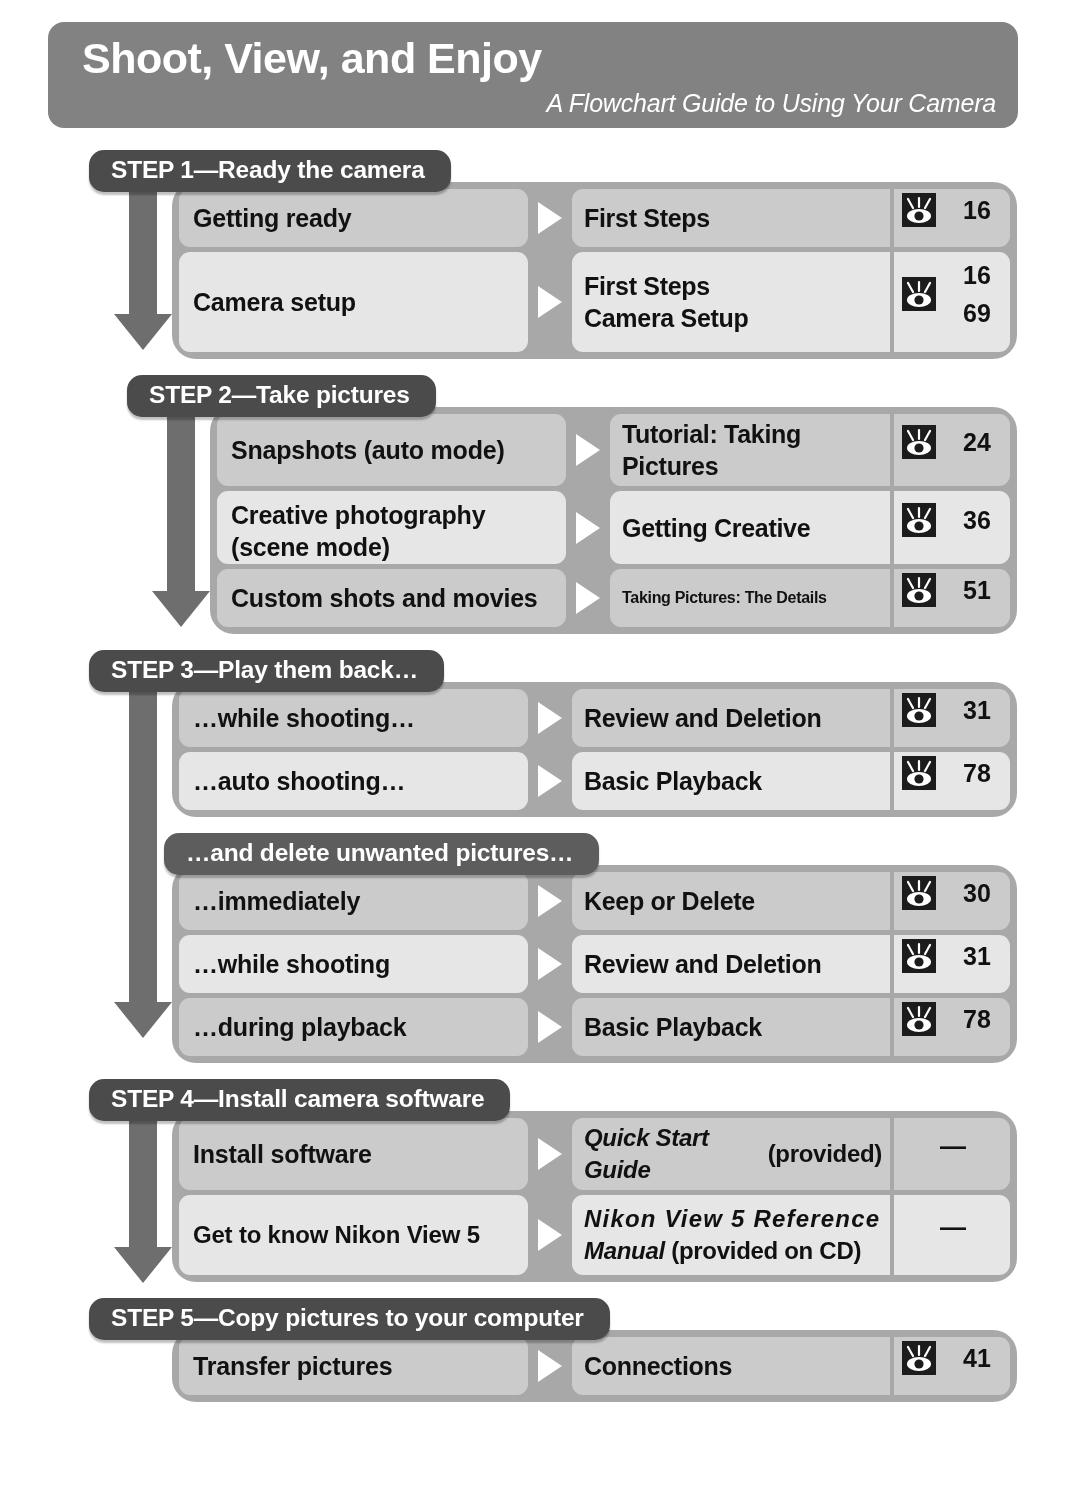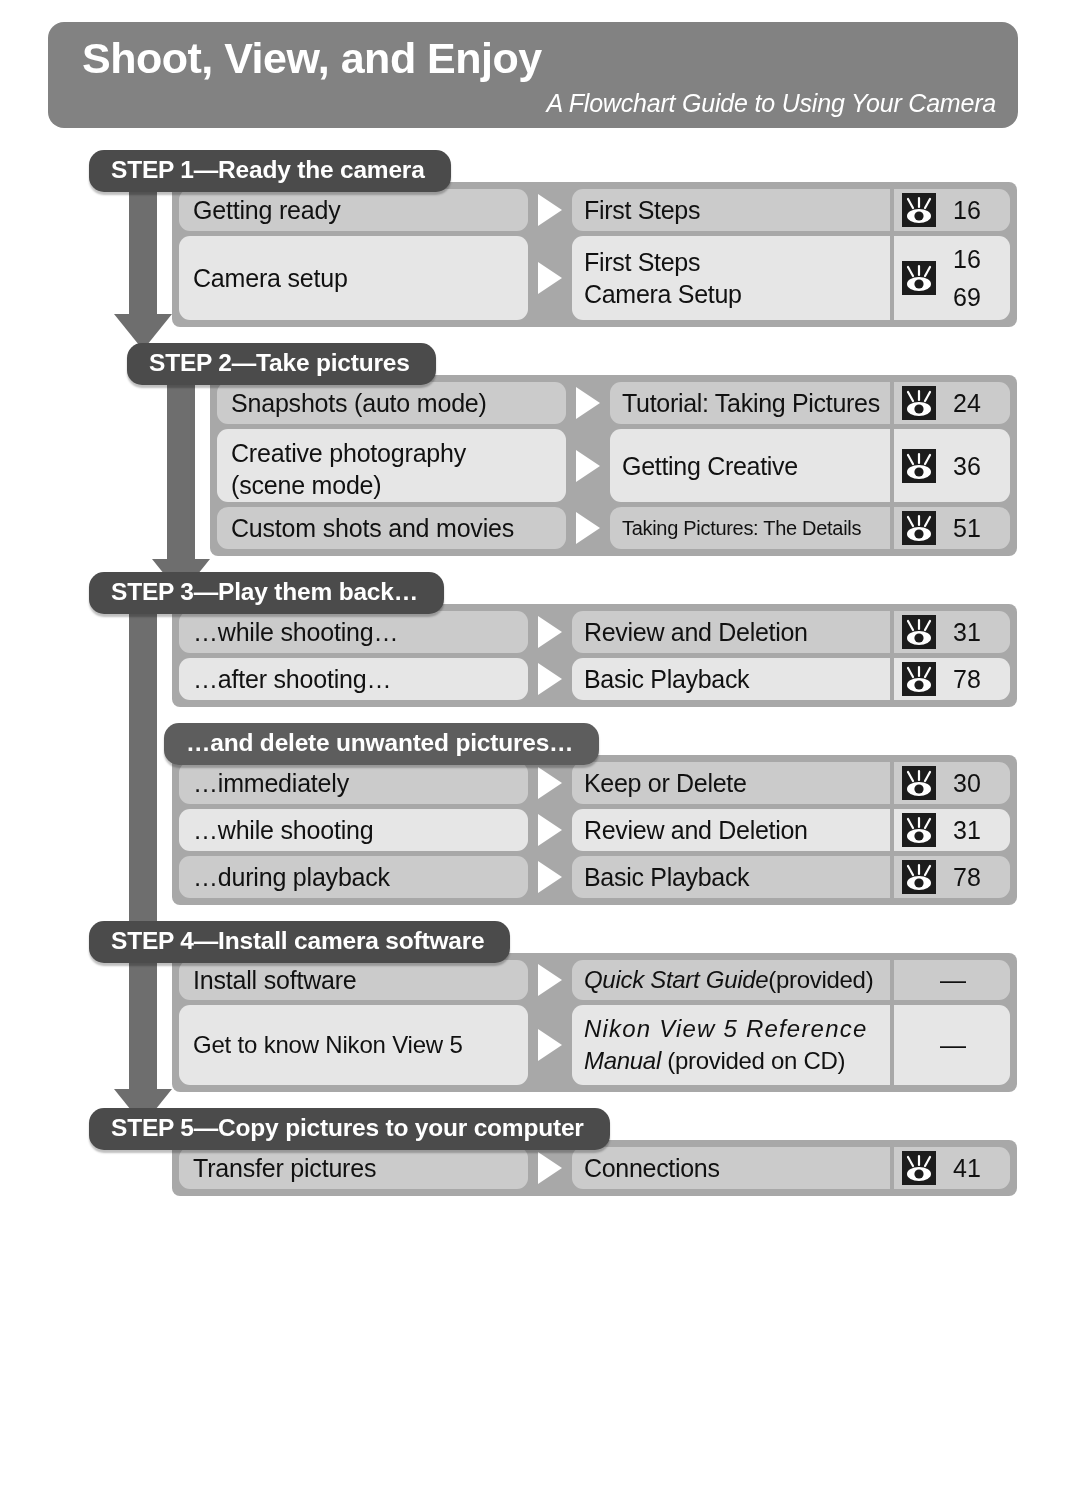--- a/index.html
+++ b/index.html
@@ -98,25 +98,26 @@
     border-right: 29px solid transparent;
     border-top: 36px solid #6e6e6e;
   }
 
   
   .table-wrap {
     position: relative;
     margin-left: 163px;
     margin-right: 72px;
     background: #a8a8a8;
-    border-radius: 8px;
+    border-radius: 24px;
     padding: 7px;
     margin-top: -10px;
     z-index: 2;
     box-sizing: border-box;
+    font-weight: bold;
   }
 
   .row {
     display: flex;
     align-items: stretch;
   }
   .row + .row { margin-top: 5px; }
 
   .cell-left {
     width: 349px;
@@ -164,22 +165,22 @@
   .row.alt .cell-right { background: #e6e6e6; }
 
   .cell-page {
     flex: 0 0 120px;
     background: #cbcbcb;
     border-radius: 0 11px 11px 0;
     border-left: 4px solid #a8a8a8;
     display: flex;
     align-items: center;
     justify-content: flex-start;
-    gap: 8px;
-    padding: 4px 6px 4px 8px;
+    gap: 18px;
+    padding: 4px 6px 20px 8px;
     box-sizing: border-box;
     font-size: 25px;
     color: #111111;
   }
   .row.alt .cell-page { background: #e6e6e6; }
   .cell-page.dash {
     justify-content: center;
     border-left: 4px solid #a8a8a8;
   }
 
@@ -320,21 +321,21 @@
           </svg>
           <span class="pagenum">36</span>
         </div>
       </div>
 
       <div class="row">
         <div class="cell-left">Custom shots and movies</div>
         <div class="connector">
             <div class="tri"></div>
           </div>
-        <div class="cell-right" style="font-size:20px;">Taking Pictures: The Details</div>
+        <div class="cell-right" style="font-size:16px;">Taking Pictures: The Details</div>
         <div class="cell-page">
           <svg class="eye" viewBox="0 0 34 34">
             <rect x="0" y="0" width="34" height="34" fill="#1c1c1c"></rect>
             <g stroke="#ffffff" stroke-width="2.2" stroke-linecap="round">
               <line x1="17" y1="14" x2="17" y2="5"></line>
                 <line x1="11" y1="15" x2="6" y2="6"></line>
                 <line x1="23" y1="15" x2="28" y2="6"></line>
             </g>
             <ellipse cx="17" cy="23" rx="12" ry="7" fill="#ffffff"></ellipse>
             <circle cx="17" cy="23" r="4.6" fill="#1c1c1c"></circle>
@@ -369,21 +370,21 @@
                 <line x1="23" y1="15" x2="28" y2="6"></line>
             </g>
             <ellipse cx="17" cy="23" rx="12" ry="7" fill="#ffffff"></ellipse>
             <circle cx="17" cy="23" r="4.6" fill="#1c1c1c"></circle>
           </svg>
           <span class="pagenum">31</span>
         </div>
       </div>
 
       <div class="row alt">
-        <div class="cell-left">…after shooting…</div>
+        <div class="cell-left">…auto shooting…</div>
         <div class="connector">
             <div class="tri"></div>
           </div>
         <div class="cell-right">Basic Playback</div>
         <div class="cell-page">
           <svg class="eye" viewBox="0 0 34 34">
             <rect x="0" y="0" width="34" height="34" fill="#1c1c1c"></rect>
             <g stroke="#ffffff" stroke-width="2.2" stroke-linecap="round">
               <line x1="17" y1="14" x2="17" y2="5"></line>
                 <line x1="11" y1="15" x2="6" y2="6"></line>

